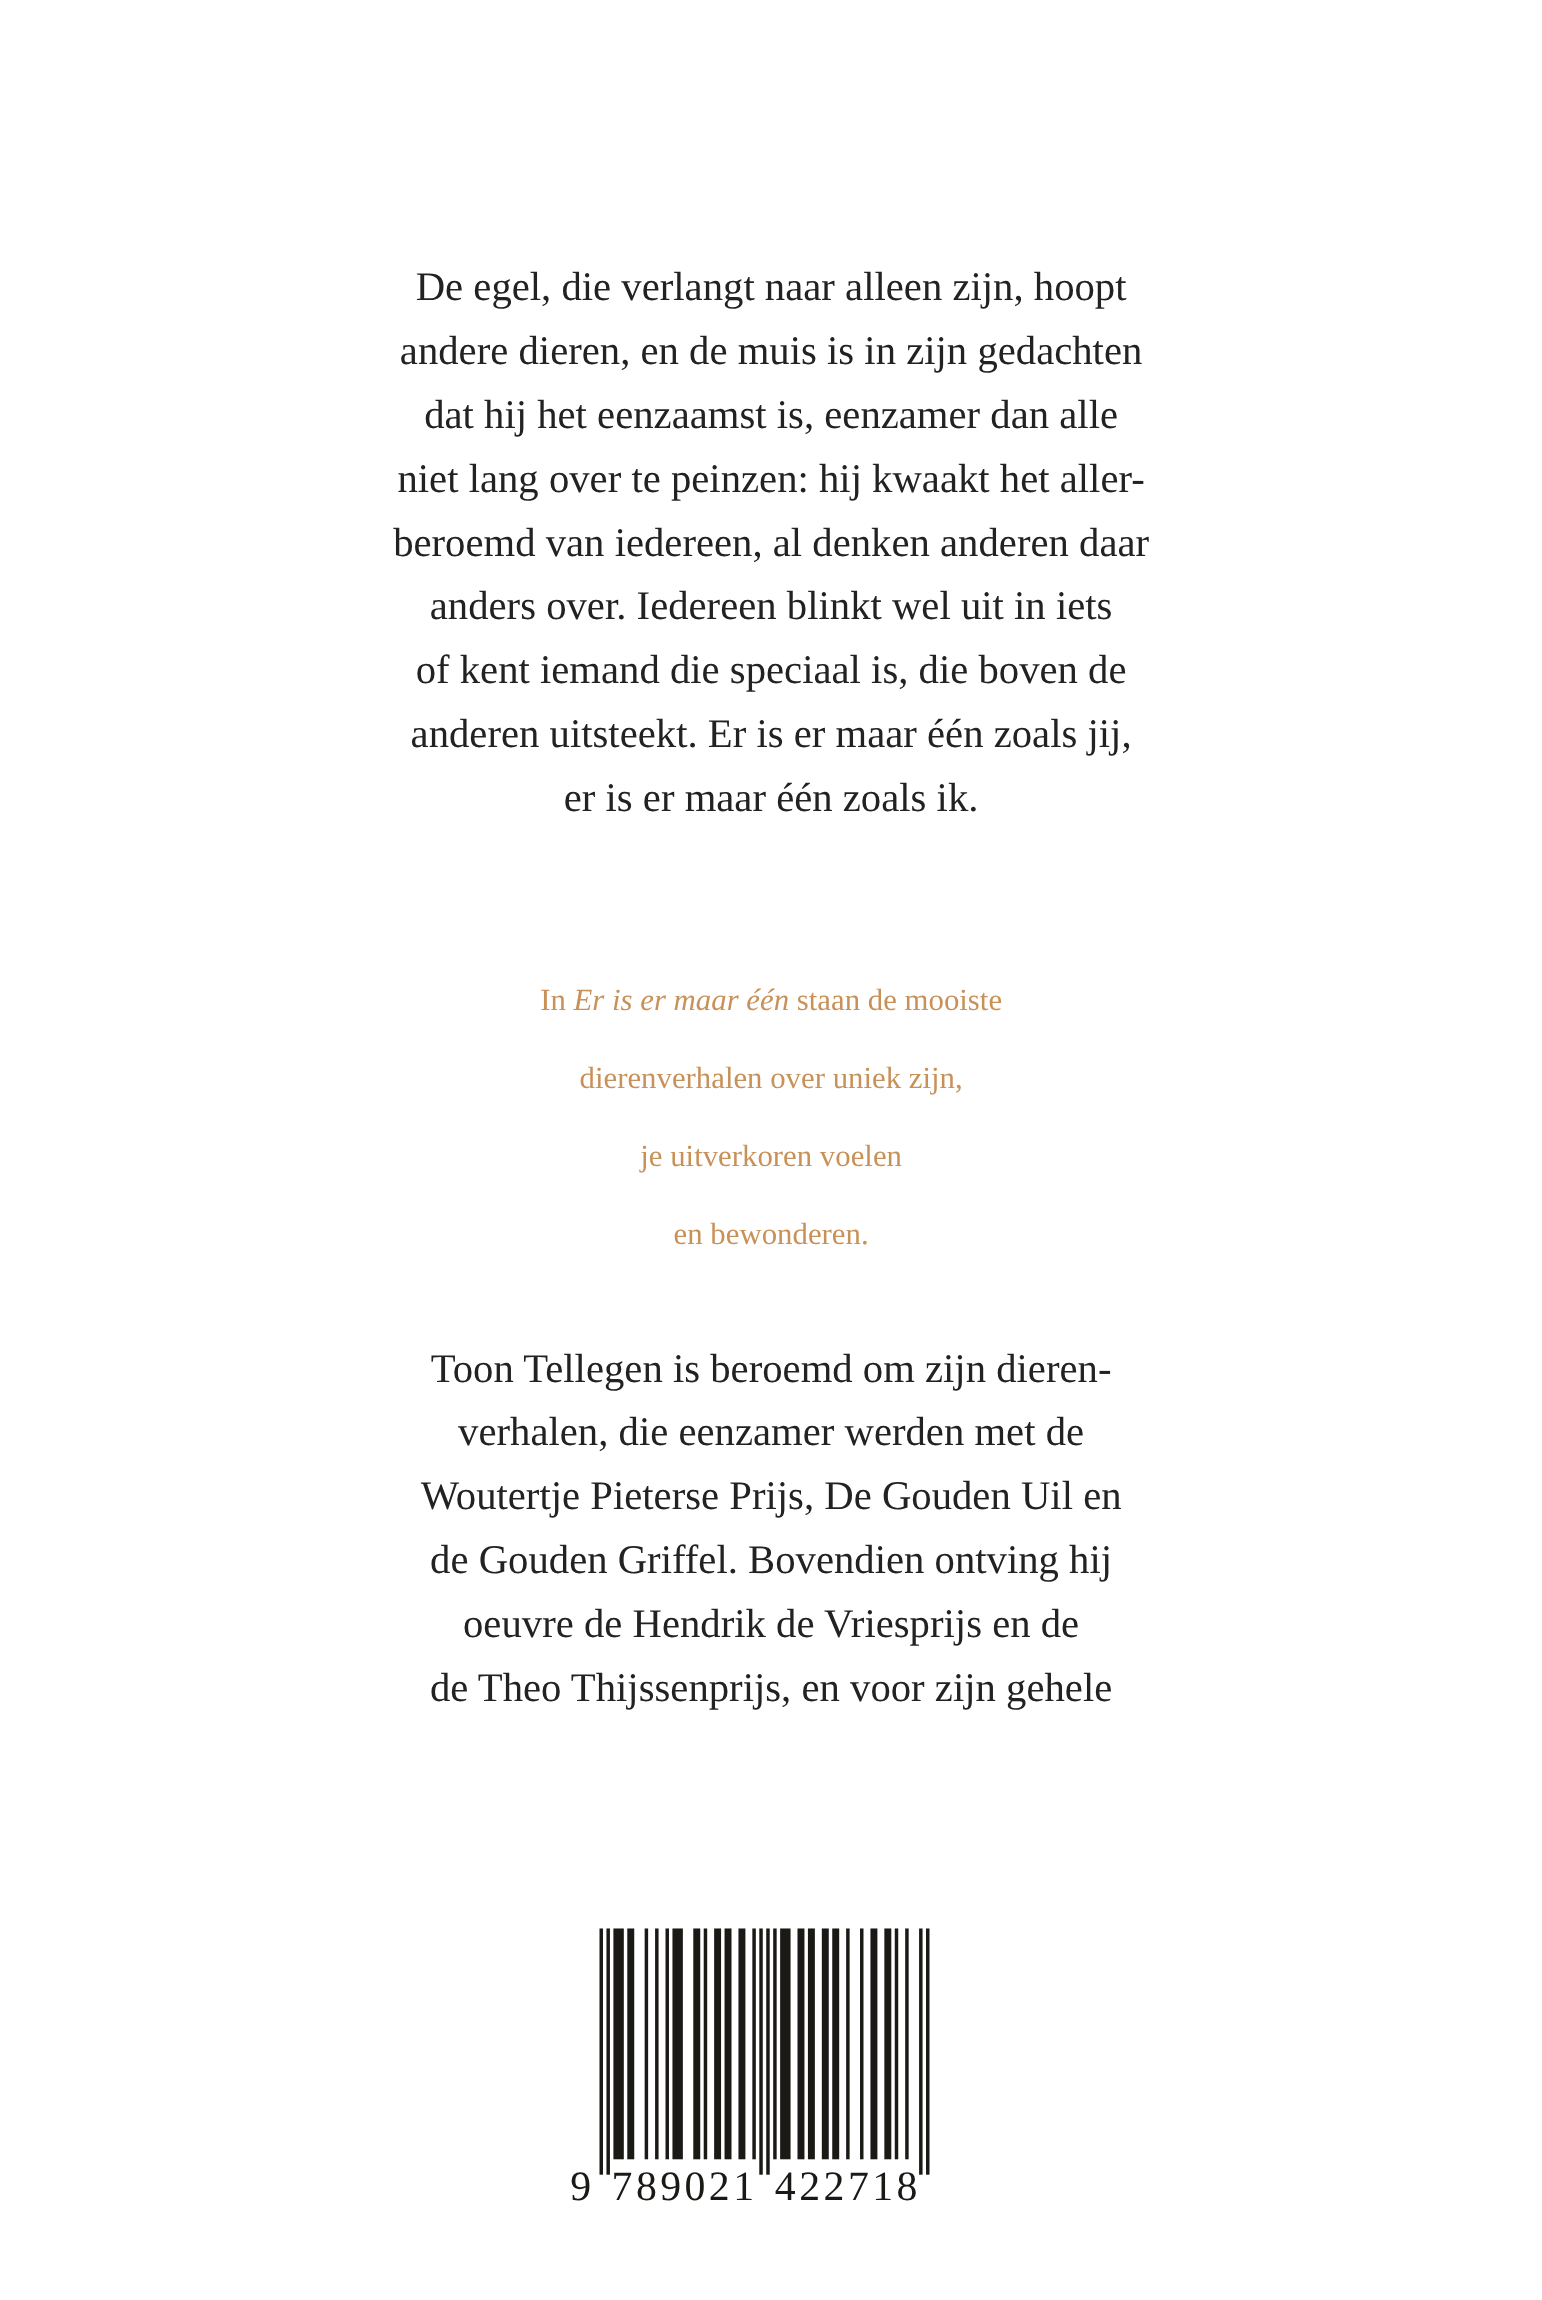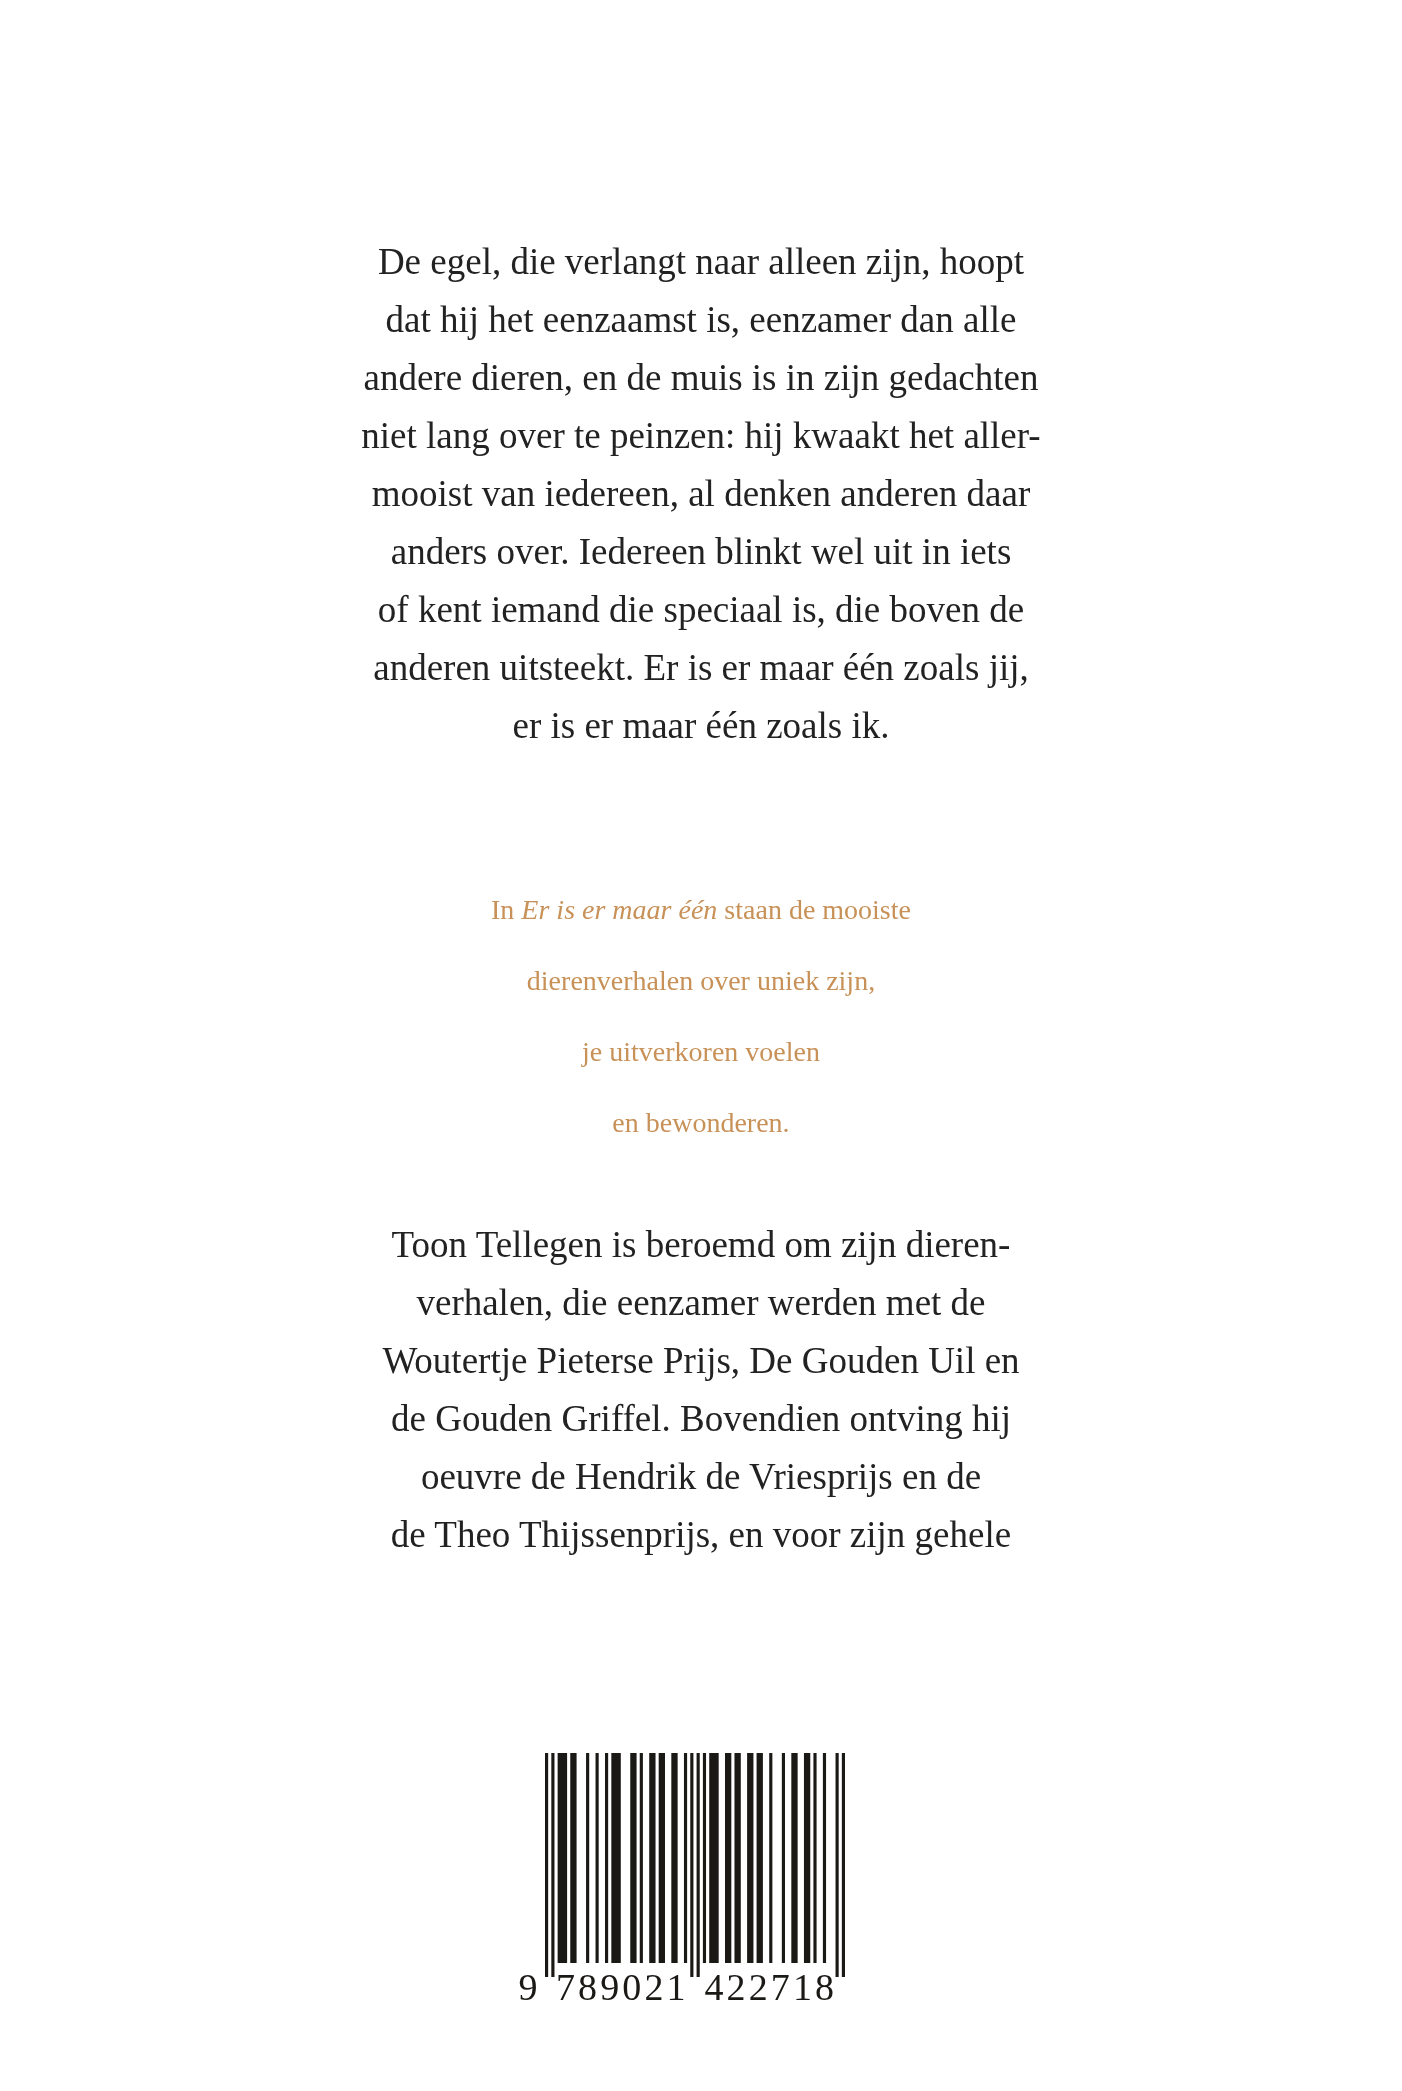--- a/index.html
+++ b/index.html
@@ -54,24 +54,24 @@
     top: 1753px;
   }
 </style>
 </head>
 <body>
 
 <div class="page">
 
   <div class="text-block blurb">
     <div class="line">De egel, die verlangt naar alleen zijn, hoopt</div>
+    <div class="line">andere dieren, en de muis is in zijn gedachten</div>
     <div class="line">dat hij het eenzaamst is, eenzamer dan alle</div>
-    <div class="line">andere dieren, en de muis is in zijn gedachten</div>
     <div class="line">niet lang over te peinzen: hij kwaakt het aller-</div>
-    <div class="line">mooist van iedereen, al denken anderen daar</div>
+    <div class="line">beroemd van iedereen, al denken anderen daar</div>
     <div class="line">anders over. Iedereen blinkt wel uit in iets</div>
     <div class="line">of kent iemand die speciaal is, die boven de</div>
     <div class="line">anderen uitsteekt. Er is er maar één zoals jij,</div>
     <div class="line">er is er maar één zoals ik.</div>
   </div>
 
   <div class="text-block highlight">
     <div class="line"><span>In </span><span class="book-title">Er is er maar één</span><span> staan de mooiste</span></div>
     <div class="line">dierenverhalen over uniek zijn,</div>
     <div class="line">je uitverkoren voelen</div>

